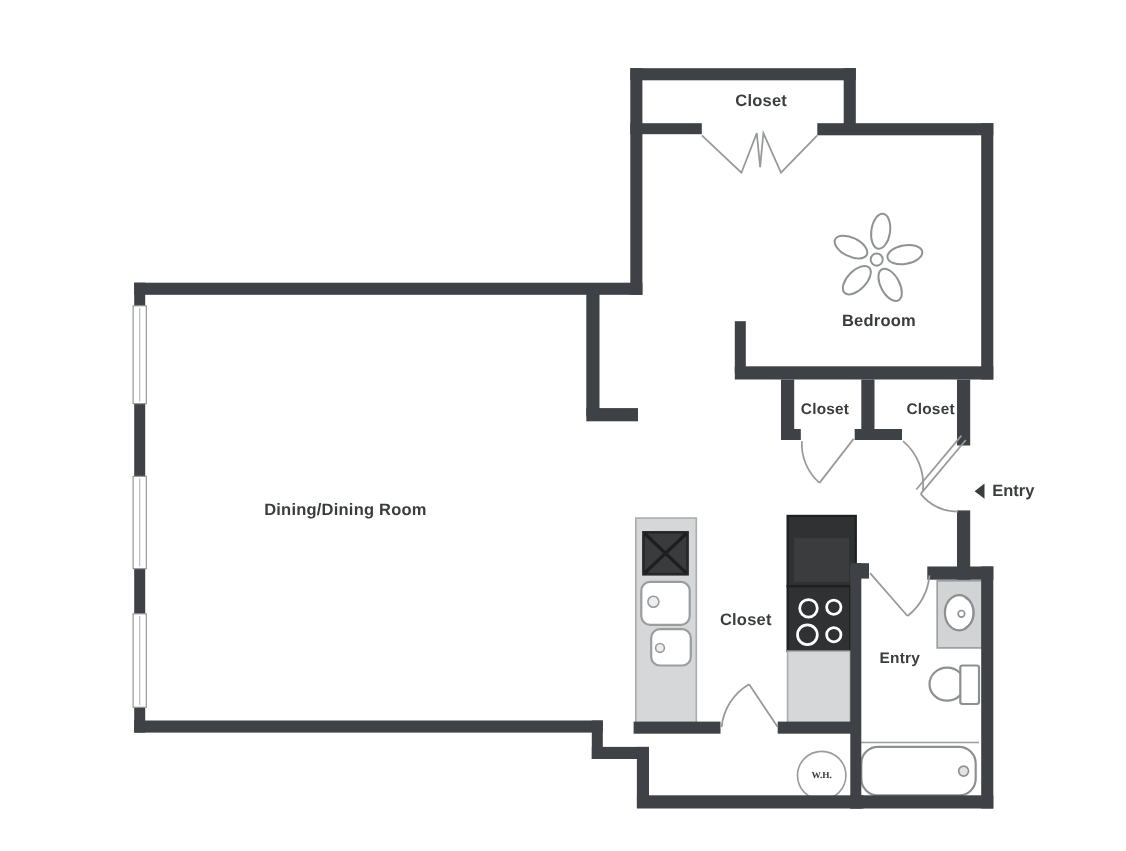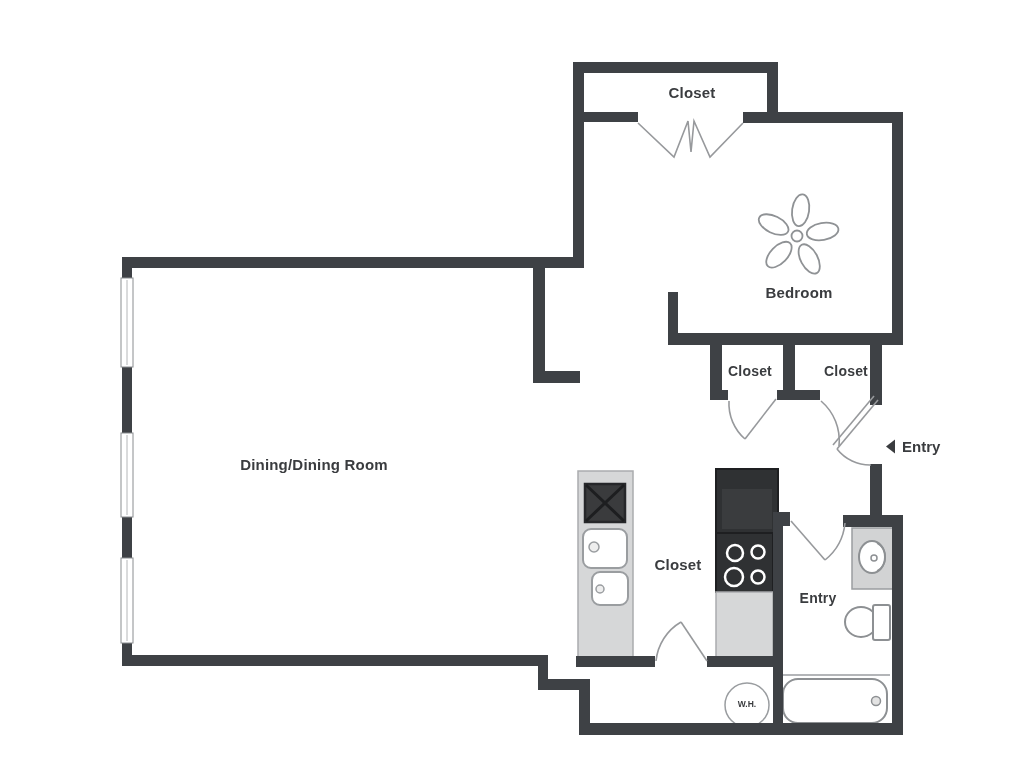--- a/index.html
+++ b/index.html
@@ -17,21 +17,21 @@
     transform: translate(-50%, -50%);
     font-family: "Liberation Sans", sans-serif;
     font-weight: bold;
     font-size: 15px;
     letter-spacing: 0.2px;
     color: #3a3c3f;
     white-space: nowrap;
     user-select: none;
   }
   .lbl.small { font-size: 14px; }
-  .lbl.tiny { font-size: 8.5px; letter-spacing: 0; }
+  .lbl.tiny { font-size: 8.5px; letter-spacing: 0; font-family: Liberation Serif, serif; }
   .entry-marker {
     position: absolute;
     left: 886px;
     top: 446px;
     transform: translateY(-50%);
     display: flex;
     align-items: center;
     gap: 7px;
   }
   .entry-arrow {

